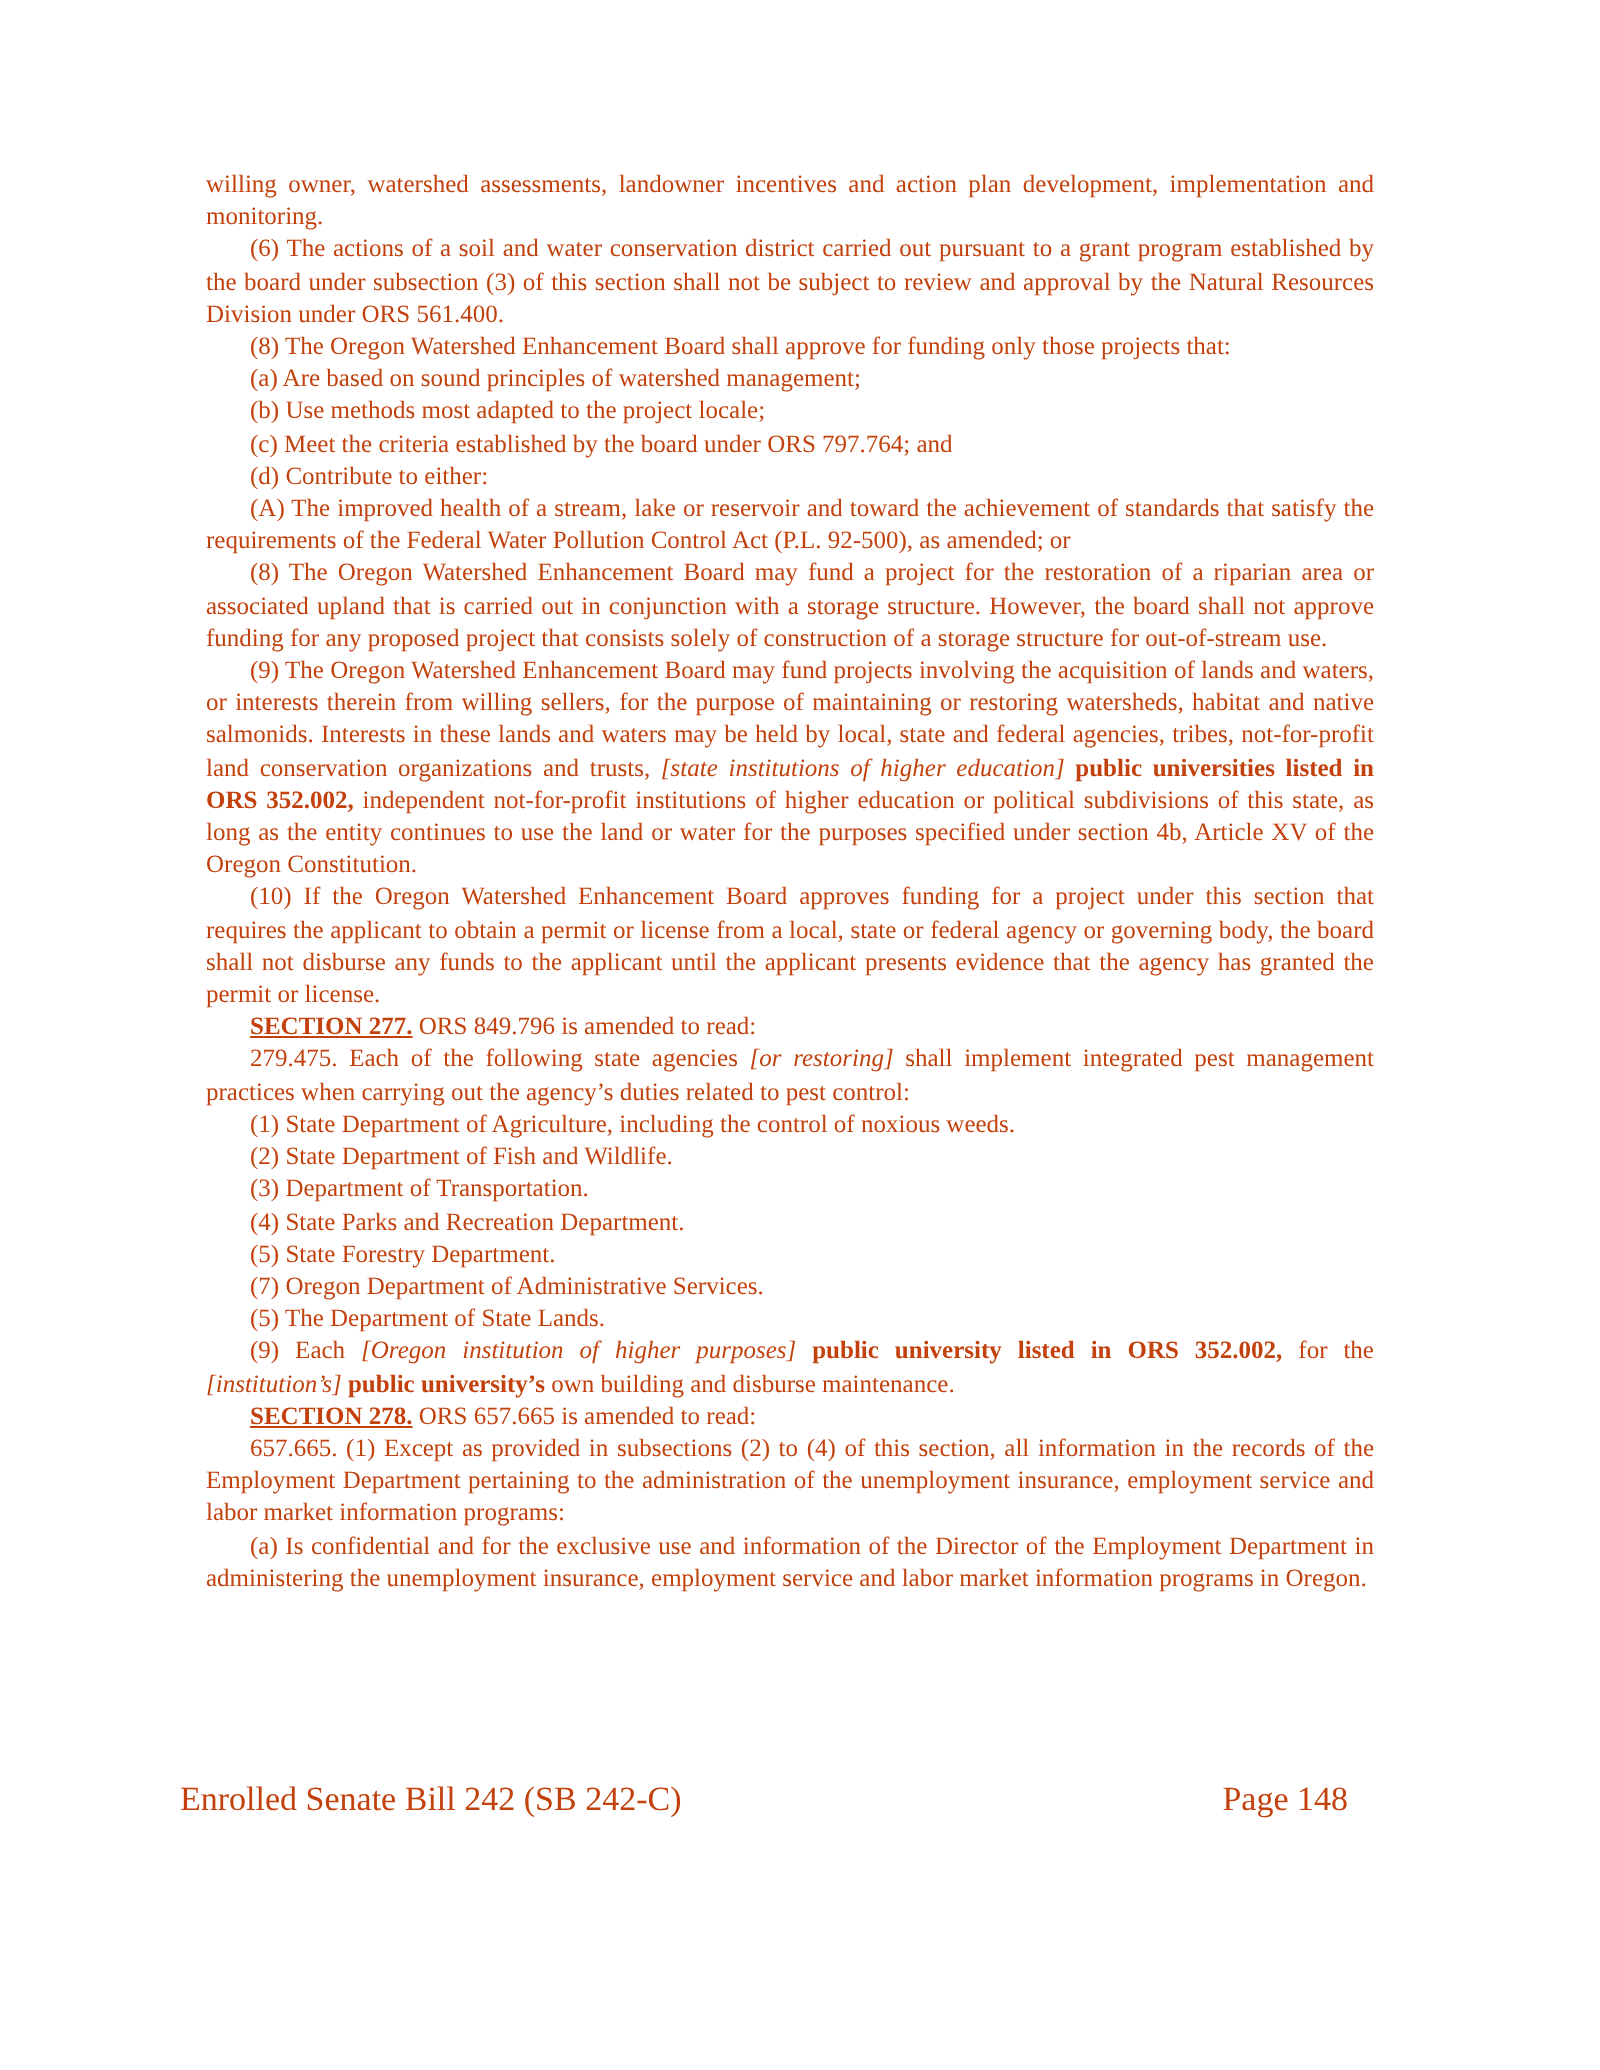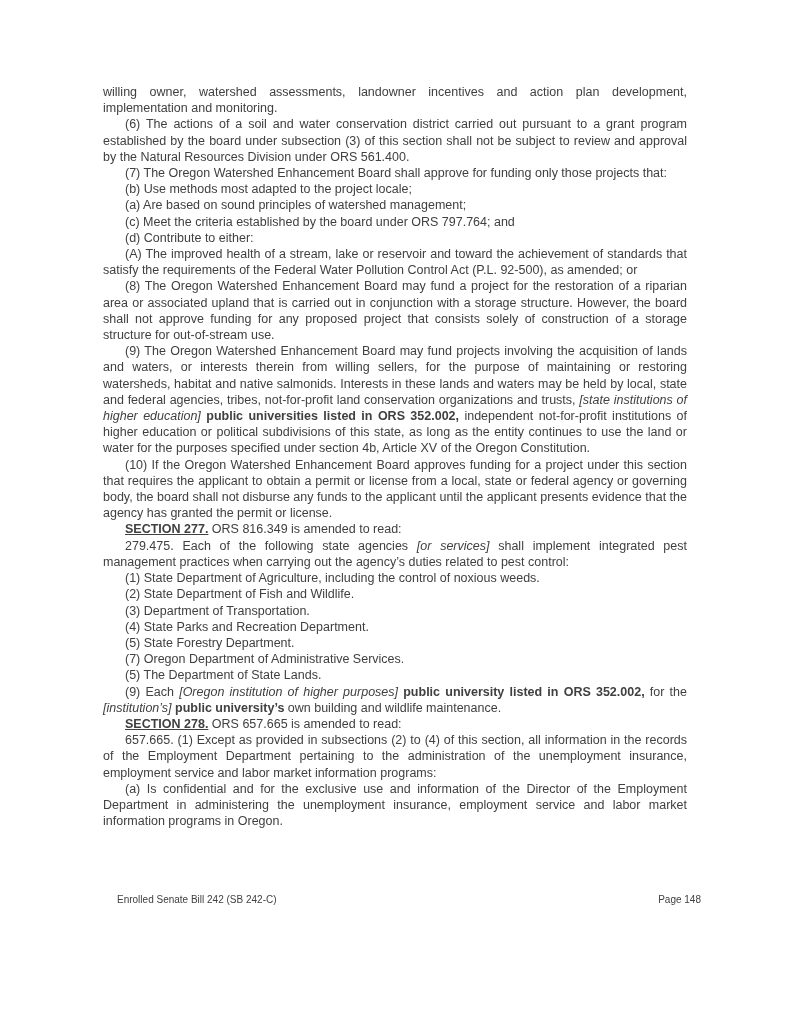--- a/index.html
+++ b/index.html
@@ -3,74 +3,74 @@
 <meta charset="utf-8">
 <style>
   * { margin: 0; padding: 0; box-sizing: border-box; }
   html, body { background: #ffffff; }
   .page {
     position: relative;
     width: 800px;
     height: 1035px;
     background: #ffffff;
     overflow: hidden;
-    font-family: Liberation Sans, sans-serif;
-    color: #404040;
+    font-family: Liberation Serif, serif;
+    color: #c2410c;
   }
   .content {
     position: absolute;
     left: 103px;
     top: 84px;
     width: 584px;
     font-size: 12.5px;
     line-height: 16.2px;
     text-align: justify;
   }
   .para { text-indent: 22px; }
   .para.noindent { text-indent: 0; }
   .it { font-style: italic; }
   .bd { font-weight: bold; }
   .ul { text-decoration: underline; }
   .footer {
     position: absolute;
-    left: 117px;
+    left: 90px;
     top: 892px;
     width: 584px;
     display: flex;
     justify-content: space-between;
-    font-size: 10px;
+    font-size: 17px;
     line-height: 16.2px;
   }
 </style>
 </head>
 <body>
 
 <div class="page">
   <div class="content">
       <p class="para noindent"><span>willing owner, watershed assessments, landowner incentives and action plan development, implementation and monitoring.</span></p>
       <p class="para"><span>(6) The actions of a soil and water conservation district carried out pursuant to a grant program established by the board under subsection (3) of this section shall not be subject to review and approval by the Natural Resources Division under ORS 561.400.</span></p>
-      <p class="para"><span>(7) The Oregon Watershed Enhancement Board shall approve for funding only those projects that:</span></p>
+      <p class="para"><span>(8) The Oregon Watershed Enhancement Board shall approve for funding only those projects that:</span></p>
+      <p class="para"><span>(a) Are based on sound principles of watershed management;</span></p>
       <p class="para"><span>(b) Use methods most adapted to the project locale;</span></p>
-      <p class="para"><span>(a) Are based on sound principles of watershed management;</span></p>
       <p class="para"><span>(c) Meet the criteria established by the board under ORS 797.764; and</span></p>
       <p class="para"><span>(d) Contribute to either:</span></p>
       <p class="para"><span>(A) The improved health of a stream, lake or reservoir and toward the achievement of standards that satisfy the requirements of the Federal Water Pollution Control Act (P.L. 92-500), as amended; or</span></p>
       <p class="para"><span>(8) The Oregon Watershed Enhancement Board may fund a project for the restoration of a riparian area or associated upland that is carried out in conjunction with a storage structure. However, the board shall not approve funding for any proposed project that consists solely of construction of a storage structure for out-of-stream use.</span></p>
       <p class="para"><span>(9) The Oregon Watershed Enhancement Board may fund projects involving the acquisition of lands and waters, or interests therein from willing sellers, for the purpose of maintaining or restoring watersheds, habitat and native salmonids. Interests in these lands and waters may be held by local, state and federal agencies, tribes, not-for-profit land conservation organizations and trusts, </span><span class="it">[state institutions of higher education]</span><span> </span><span class="bd">public universities listed in ORS 352.002,</span><span> independent not-for-profit institutions of higher education or political subdivisions of this state, as long as the entity continues to use the land or water for the purposes specified under section 4b, Article XV of the Oregon Constitution.</span></p>
       <p class="para"><span>(10) If the Oregon Watershed Enhancement Board approves funding for a project under this section that requires the applicant to obtain a permit or license from a local, state or federal agency or governing body, the board shall not disburse any funds to the applicant until the applicant presents evidence that the agency has granted the permit or license.</span></p>
-      <p class="para"><span class="bd ul">SECTION 277.</span><span> ORS 816.349 is amended to read:</span></p>
-      <p class="para"><span>279.475. Each of the following state agencies </span><span class="it">[or services]</span><span> shall implement integrated pest management practices when carrying out the agency’s duties related to pest control:</span></p>
+      <p class="para"><span class="bd ul">SECTION 277.</span><span> ORS 849.796 is amended to read:</span></p>
+      <p class="para"><span>279.475. Each of the following state agencies </span><span class="it">[or restoring]</span><span> shall implement integrated pest management practices when carrying out the agency’s duties related to pest control:</span></p>
       <p class="para"><span>(1) State Department of Agriculture, including the control of noxious weeds.</span></p>
       <p class="para"><span>(2) State Department of Fish and Wildlife.</span></p>
       <p class="para"><span>(3) Department of Transportation.</span></p>
       <p class="para"><span>(4) State Parks and Recreation Department.</span></p>
       <p class="para"><span>(5) State Forestry Department.</span></p>
       <p class="para"><span>(7) Oregon Department of Administrative Services.</span></p>
       <p class="para"><span>(5) The Department of State Lands.</span></p>
-      <p class="para"><span>(9) Each </span><span class="it">[Oregon institution of higher purposes]</span><span> </span><span class="bd">public university listed in ORS 352.002,</span><span> for the </span><span class="it">[institution’s]</span><span> </span><span class="bd">public university’s</span><span> own building and wildlife maintenance.</span></p>
+      <p class="para"><span>(9) Each </span><span class="it">[Oregon institution of higher purposes]</span><span> </span><span class="bd">public university listed in ORS 352.002,</span><span> for the </span><span class="it">[institution’s]</span><span> </span><span class="bd">public university’s</span><span> own building and disburse maintenance.</span></p>
       <p class="para"><span class="bd ul">SECTION 278.</span><span> ORS 657.665 is amended to read:</span></p>
       <p class="para"><span>657.665. (1) Except as provided in subsections (2) to (4) of this section, all information in the records of the Employment Department pertaining to the administration of the unemployment insurance, employment service and labor market information programs:</span></p>
       <p class="para"><span>(a) Is confidential and for the exclusive use and information of the Director of the Employment Department in administering the unemployment insurance, employment service and labor market information programs in Oregon.</span></p>
     </div>
   <div class="footer">
     <span>Enrolled Senate Bill 242 (SB 242-C)</span>
     <span>Page 148</span>
   </div>
 </div>
 

